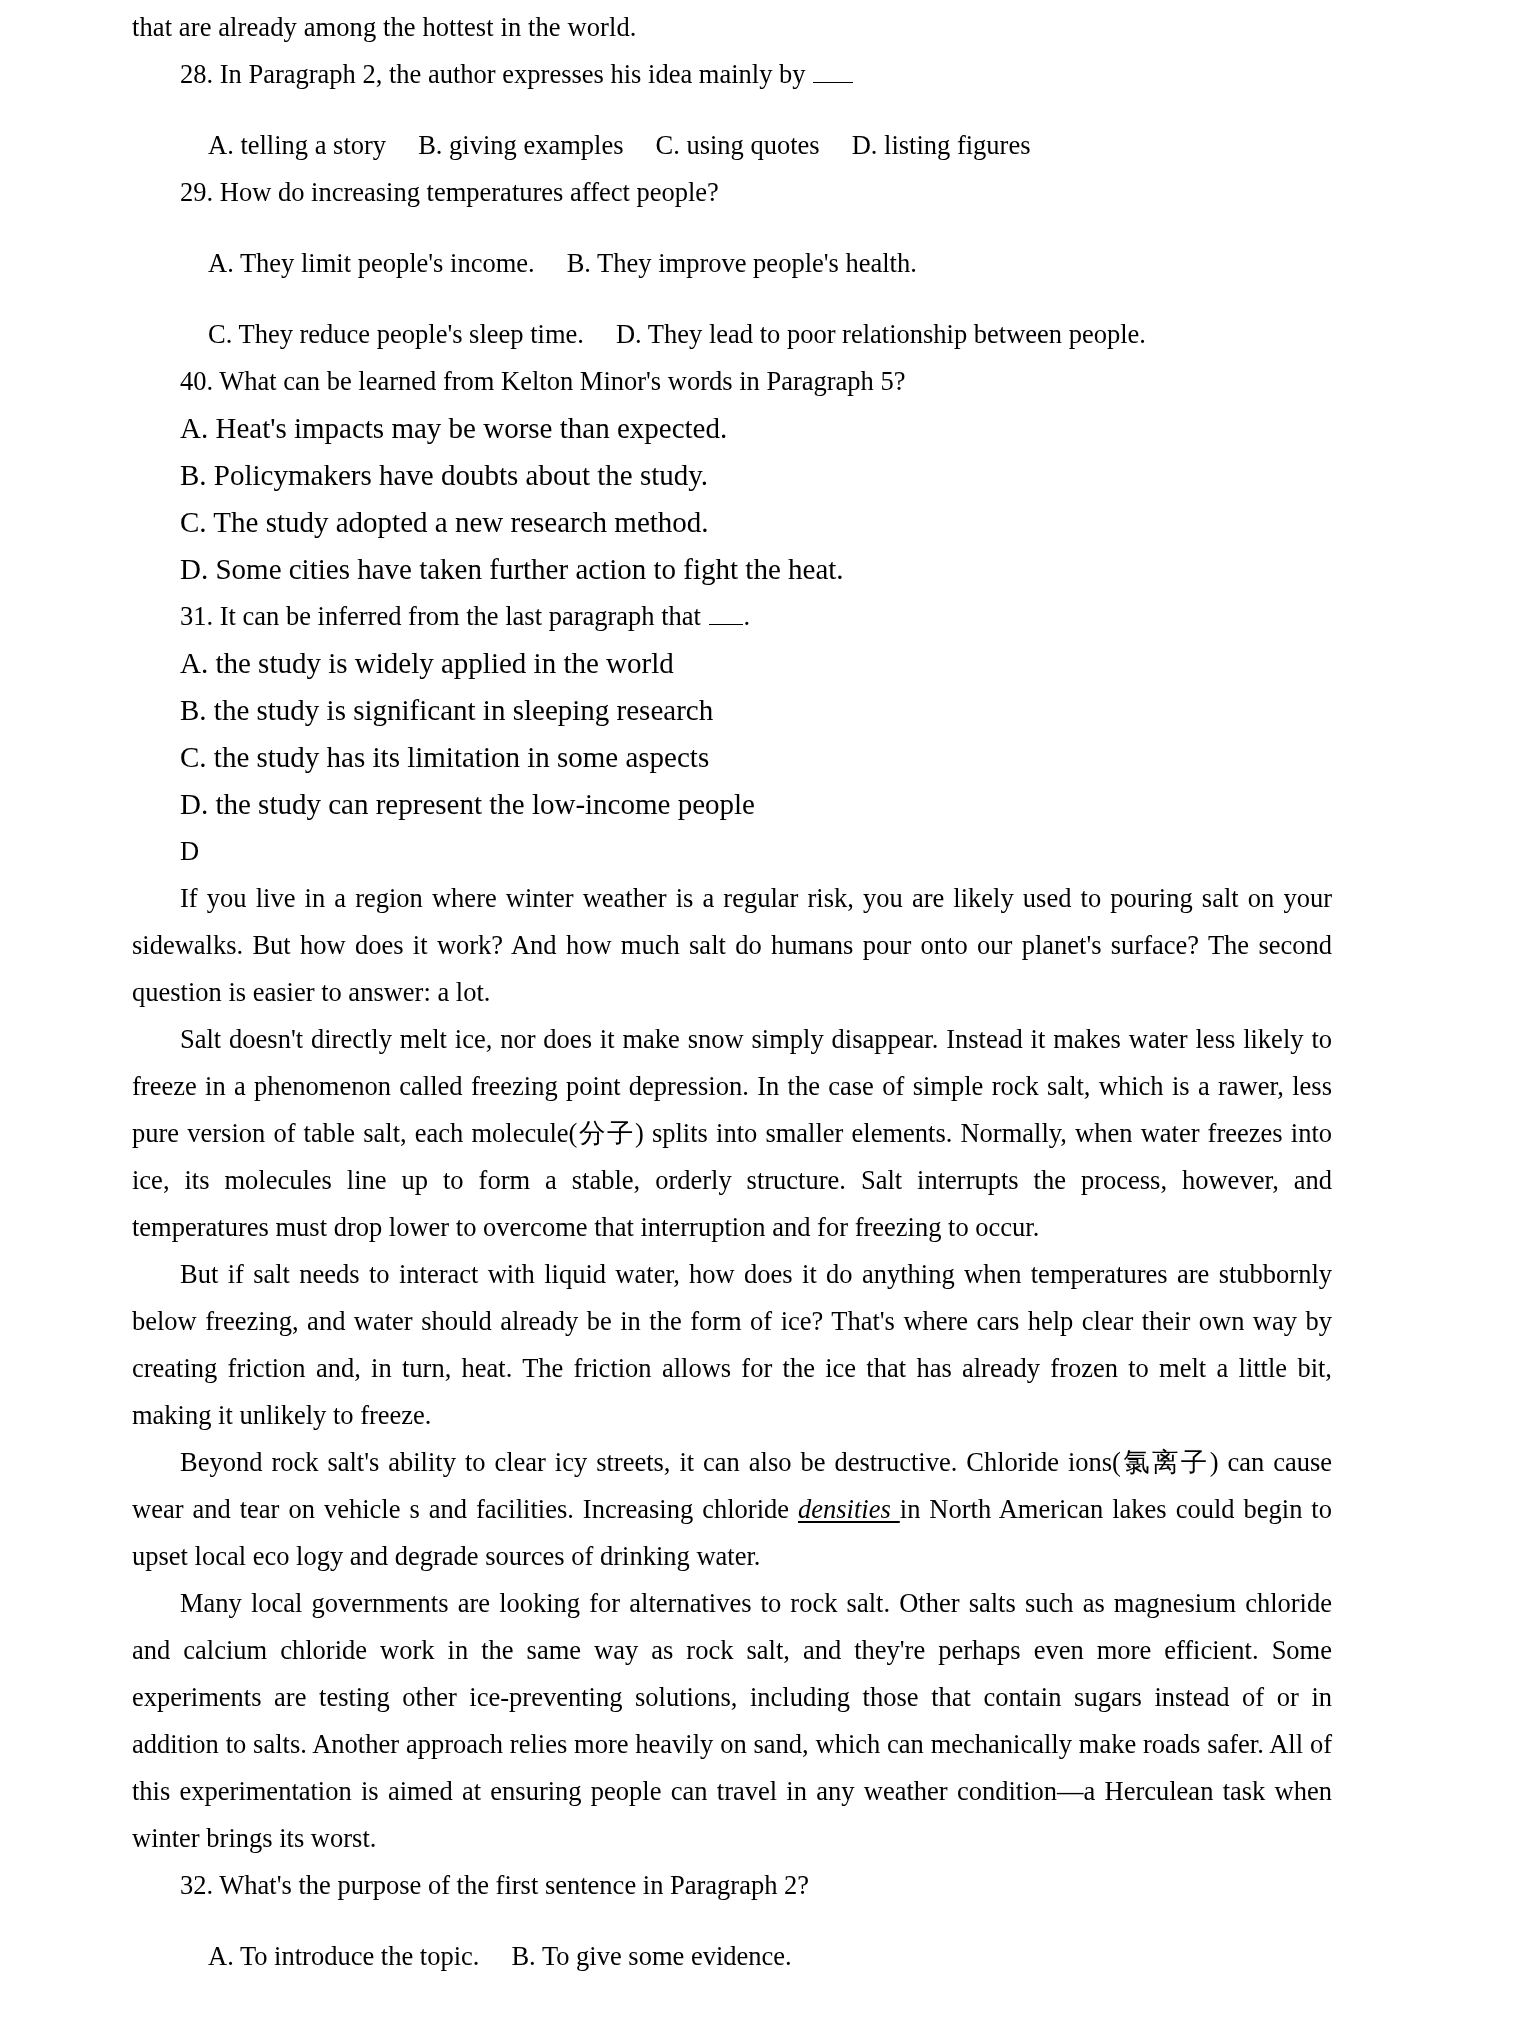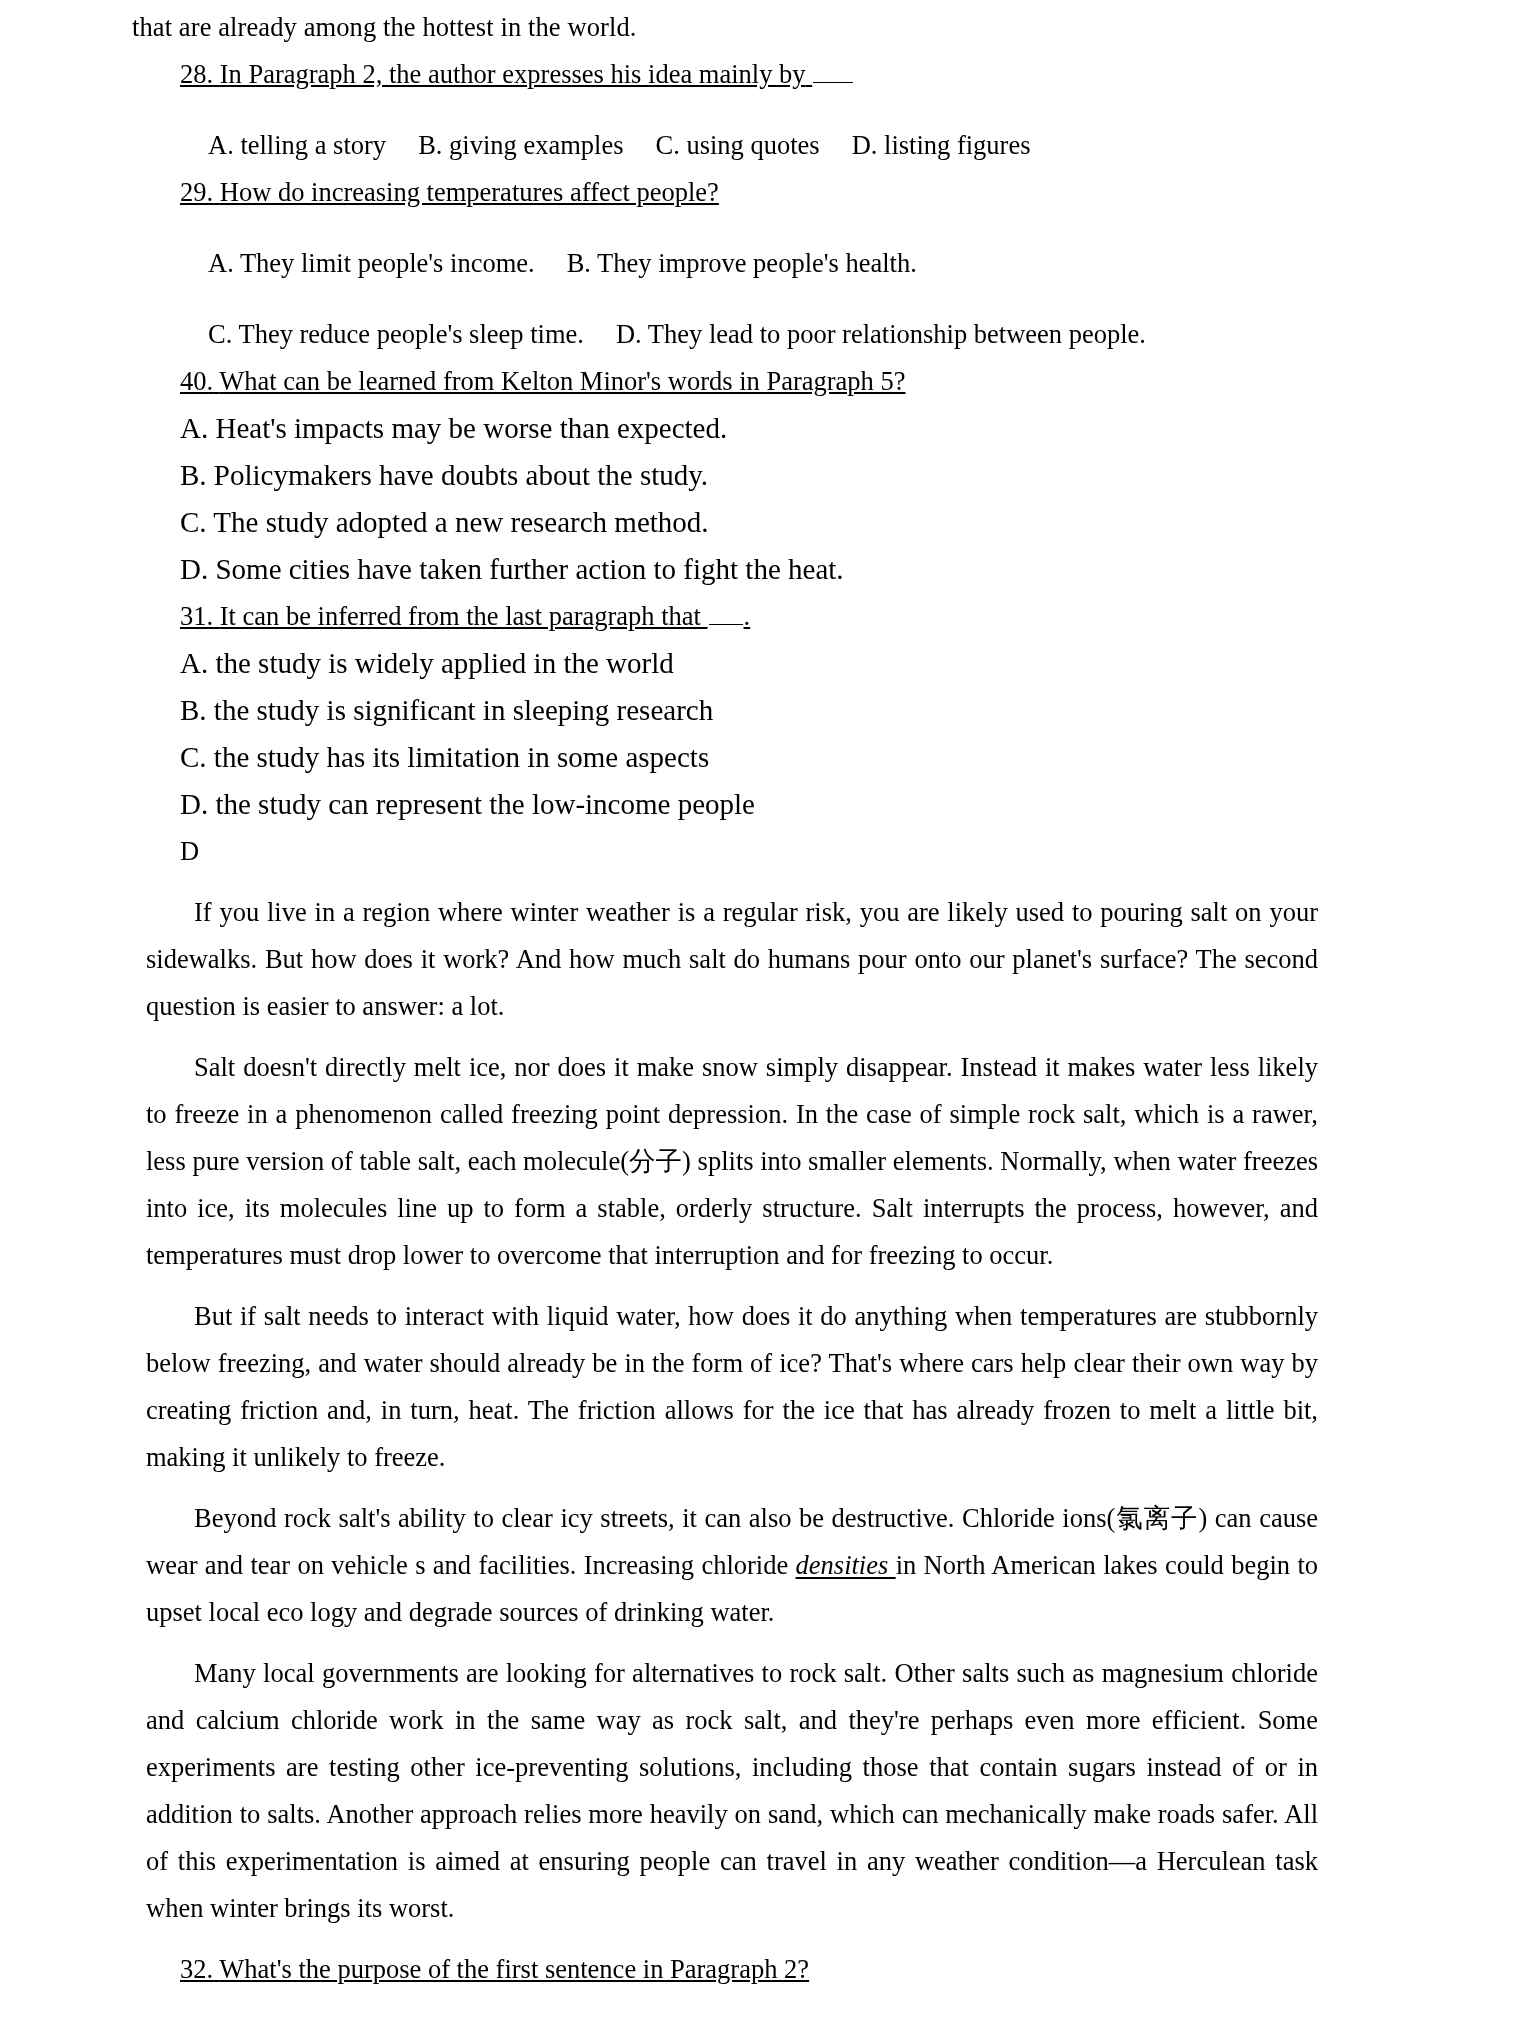--- a/index.html
+++ b/index.html
@@ -31,39 +31,38 @@
   .line {
     font-size: 26.5px;
     line-height: 47px;
     letter-spacing: 0.1px;
     white-space: normal;
   }
   .q-stem {
     font-size: 26.5px;
     line-height: 47px;
     padding-left: 48px;
-    text-decoration: underline;
   }
   .opt-flush {
     font-size: 29px;
     line-height: 47px;
     padding-left: 48px;
   }
   .answer-mark {
     font-size: 26.5px;
     line-height: 47px;
     padding-left: 48px;
   }
   .para {
     font-size: 26.5px;
     line-height: 47px;
     text-align: justify;
     text-justify: inter-word;
     text-indent: 48px;
-    margin: 14px;
+    margin: 0;
     -moz-hyphens: none;
     hyphens: none;
   }
   .blank {
     display: inline-block;
     border-bottom: 1.6px solid #000;
     width: 40px;
     height: 16px;
     vertical-align: baseline;
     margin: 0 1px;

